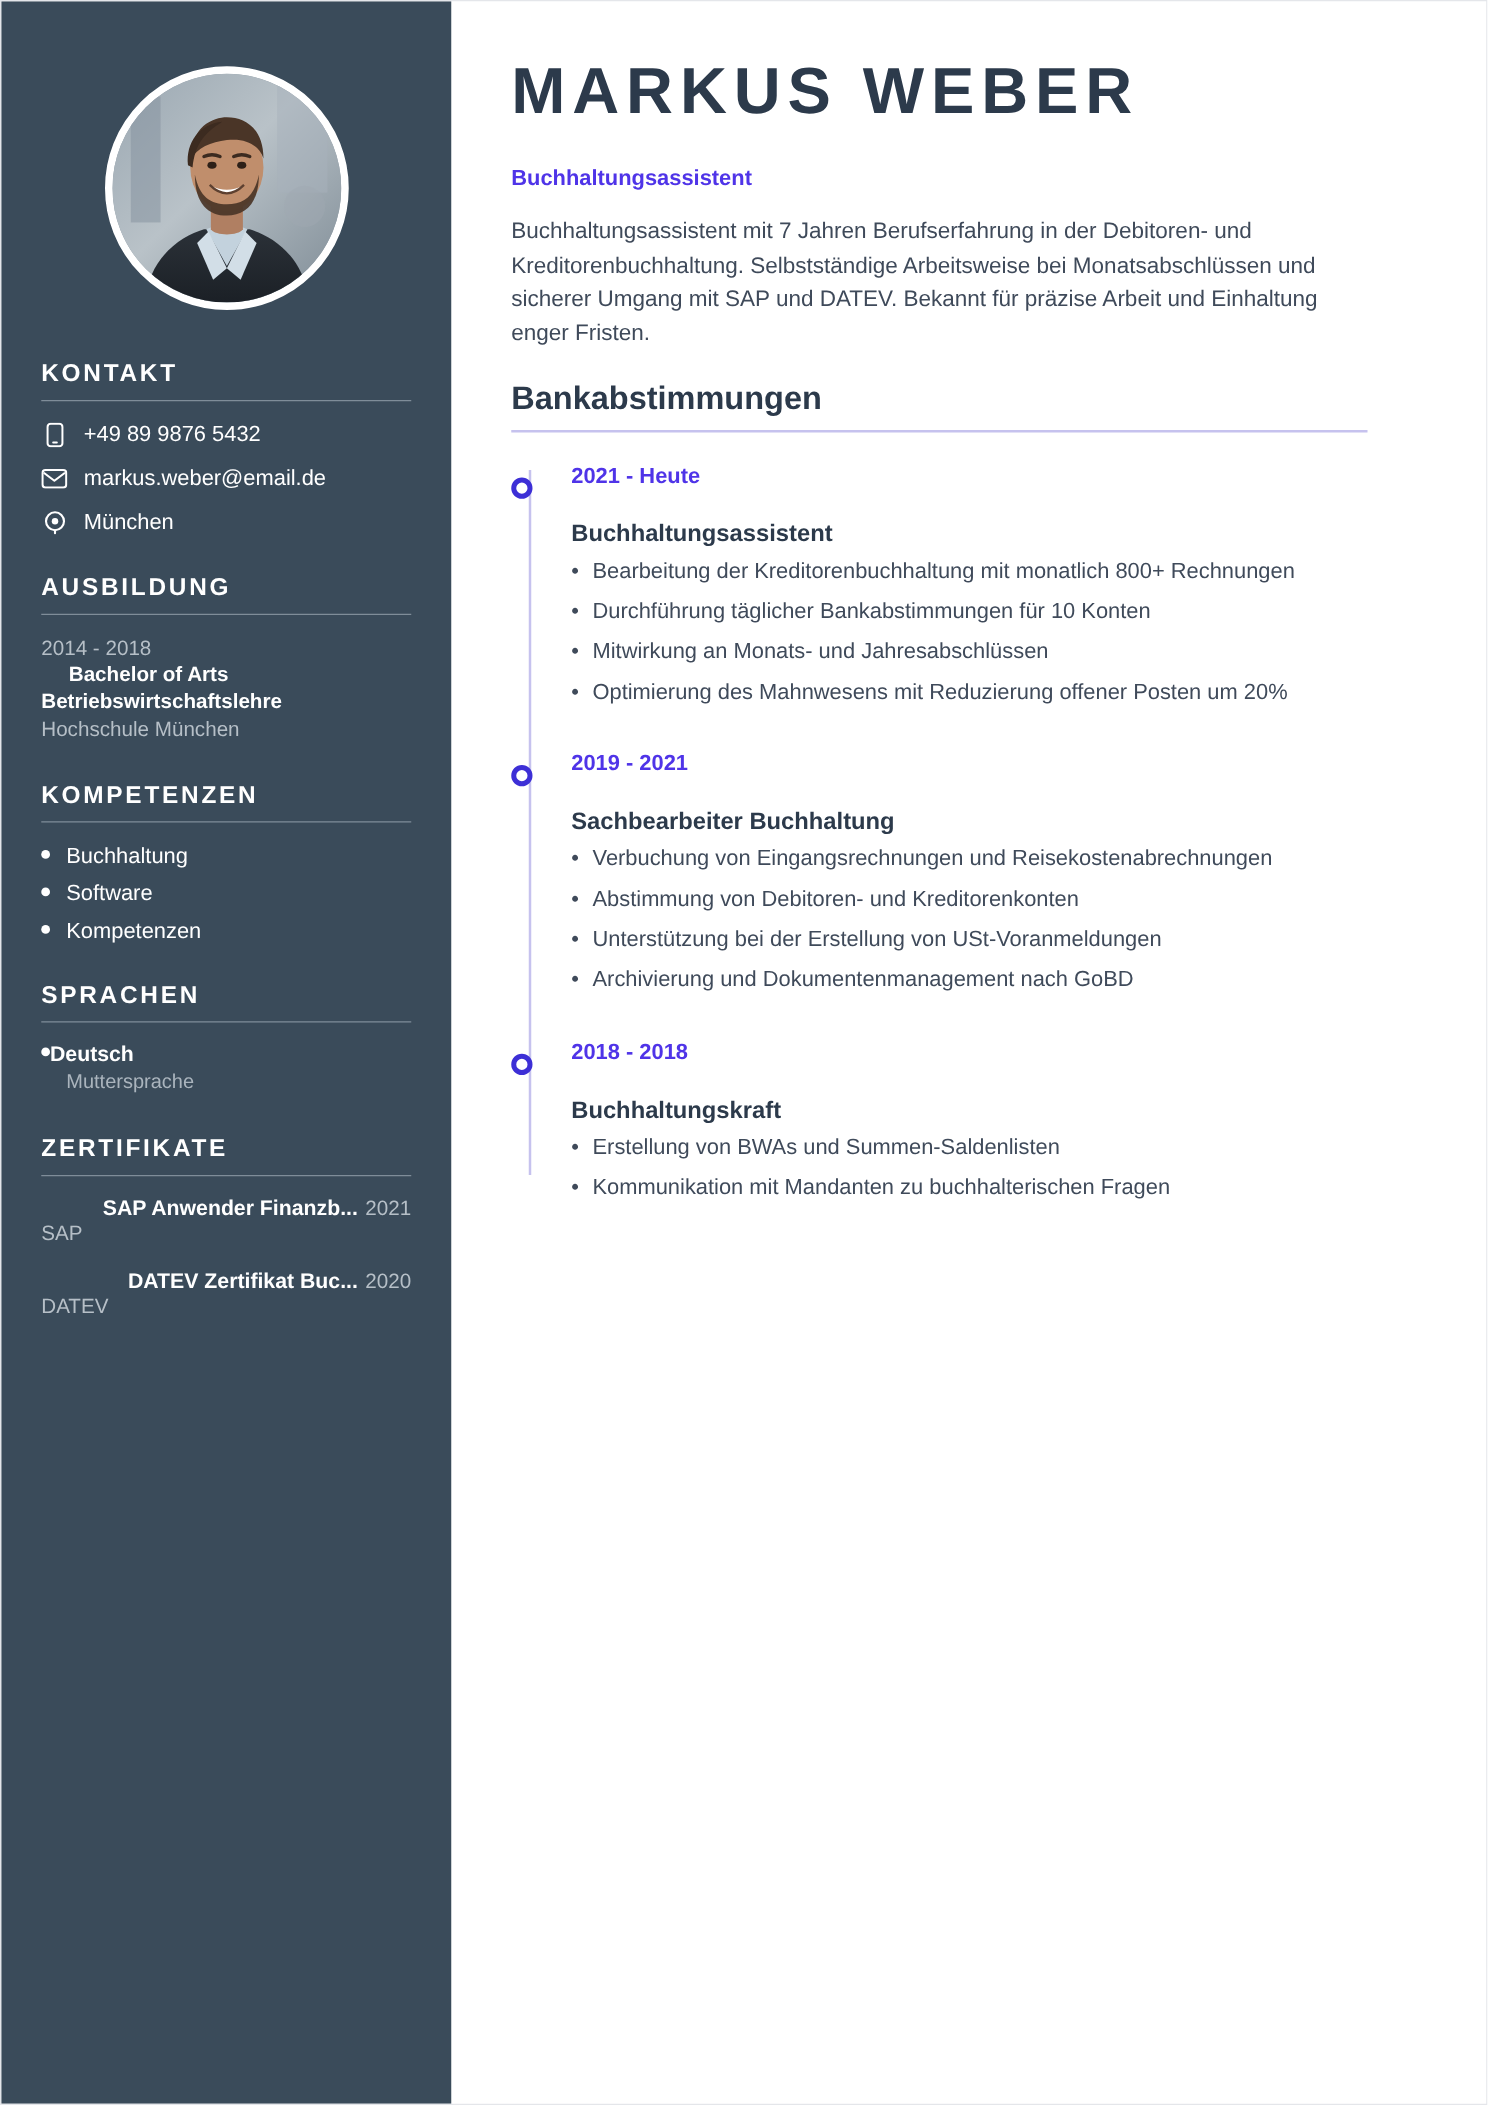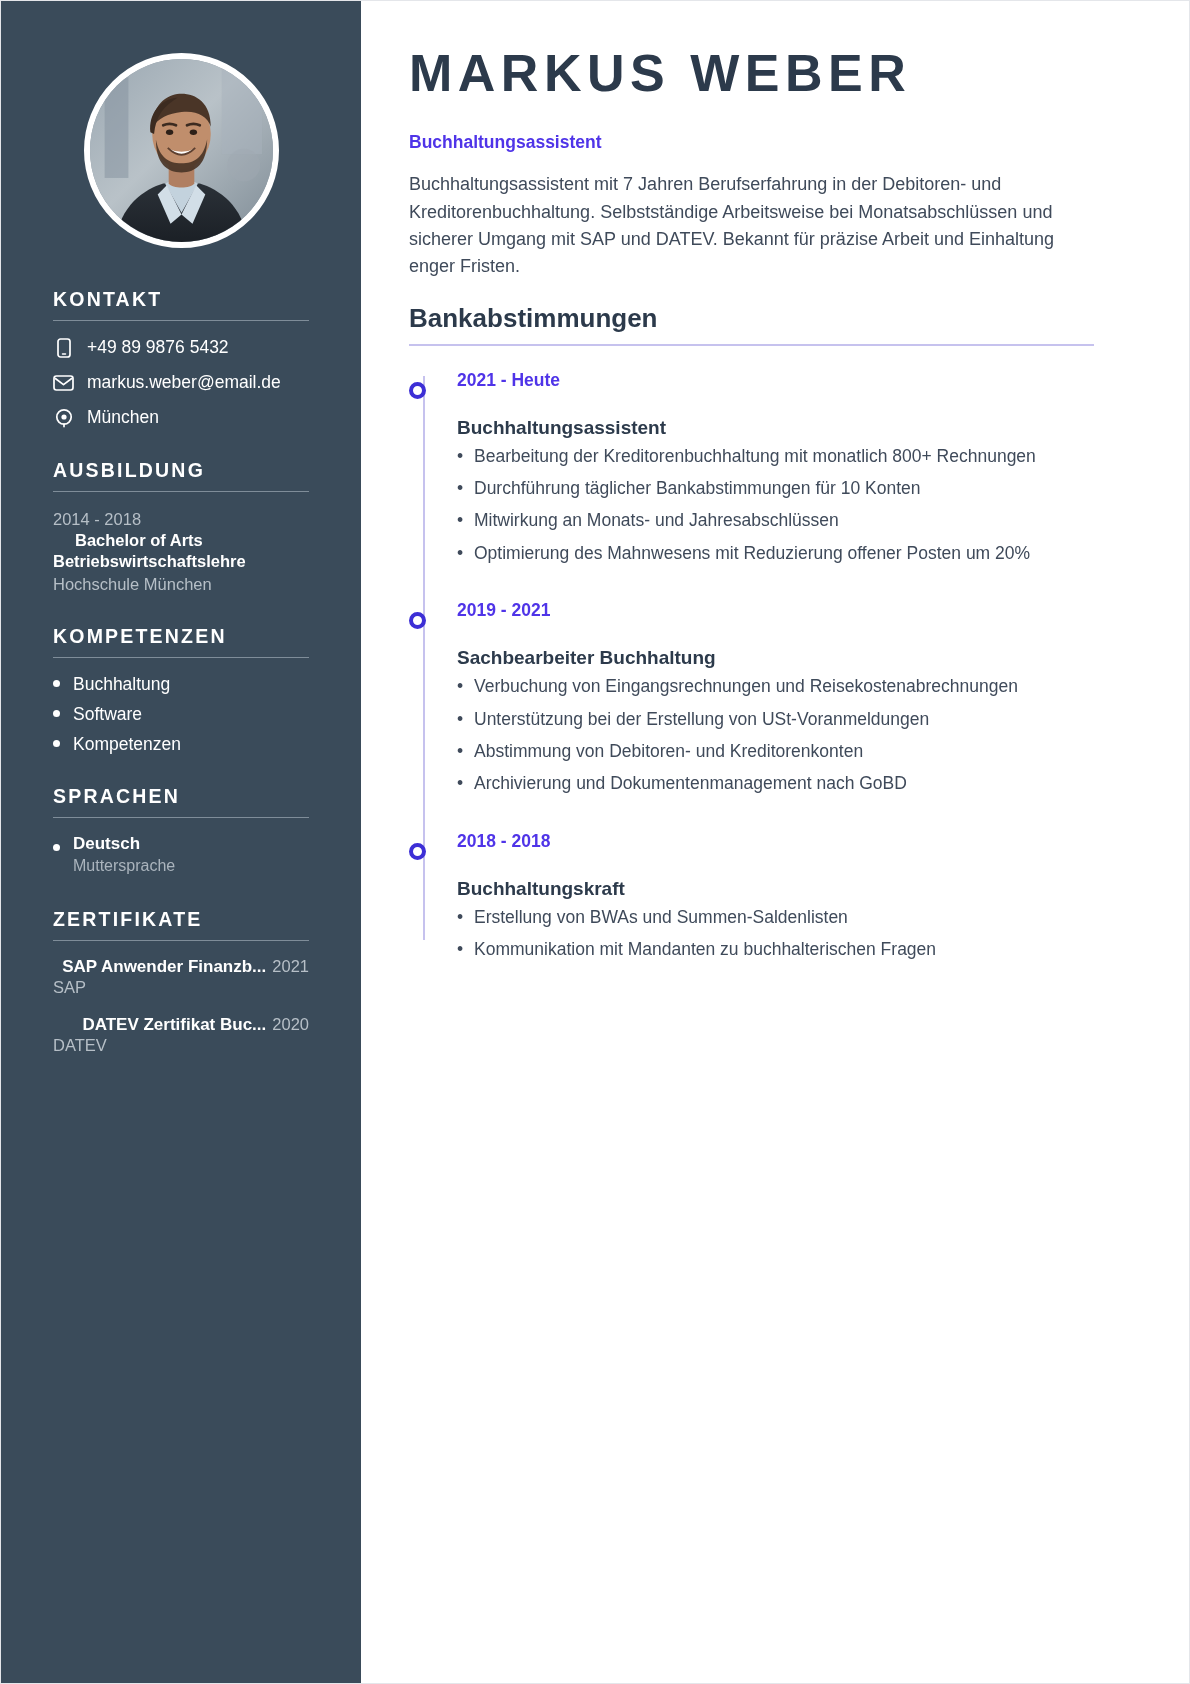--- a/index.html
+++ b/index.html
@@ -21,21 +21,21 @@
     display: flex;
     overflow: hidden;
   }
 
   
   .sidebar {
     width: 360px;
     flex: 0 0 360px;
     background: #3a4b5a;
     box-sizing: border-box;
-    padding: 0 52px;
+    padding: 0 32px;
     color: #ffffff;
   }
   .avatar-wrap {
     display: flex;
     justify-content: center;
     padding-top: 52px;
     padding-bottom: 40px;
   }
   .avatar {
     width: 183px;
@@ -128,22 +128,21 @@
   }
   .skill-text {
     font-size: 17.5px;
     color: #ffffff;
   }
 
   
   .lang-item { margin-bottom: 8px; }
   .lang-top {
     display: flex;
-    align-items: flex-end;
-    gap: 13px;
+    align-items: center;
   }
   .lang-name {
     font-size: 17px;
     font-weight: bold;
     color: #ffffff;
   }
   .lang-level {
     font-size: 16px;
     color: #aab4bd;
     margin-left: 20px;
@@ -451,22 +450,22 @@
           <li>Optimierung des Mahnwesens mit Reduzierung offener Posten um 20%</li>
         </ul>
       </div>
 
       <div class="tl-item">
         <span class="tl-marker"></span>
         <div class="tl-date">2019 - 2021</div>
         <div class="tl-role">Sachbearbeiter Buchhaltung</div>
         <ul class="tl-bullets">
           <li>Verbuchung von Eingangsrechnungen und Reisekostenabrechnungen</li>
+          <li>Abstimmung von Debitoren- und Kreditorenkonten</li>
           <li>Unterstützung bei der Erstellung von USt-Voranmeldungen</li>
-          <li>Abstimmung von Debitoren- und Kreditorenkonten</li>
           <li>Archivierung und Dokumentenmanagement nach GoBD</li>
         </ul>
       </div>
 
       <div class="tl-item">
         <span class="tl-marker"></span>
         <div class="tl-date">2018 - 2018</div>
         <div class="tl-role">Buchhaltungskraft</div>
         <ul class="tl-bullets">
           <li>Erstellung von BWAs und Summen-Saldenlisten</li>

